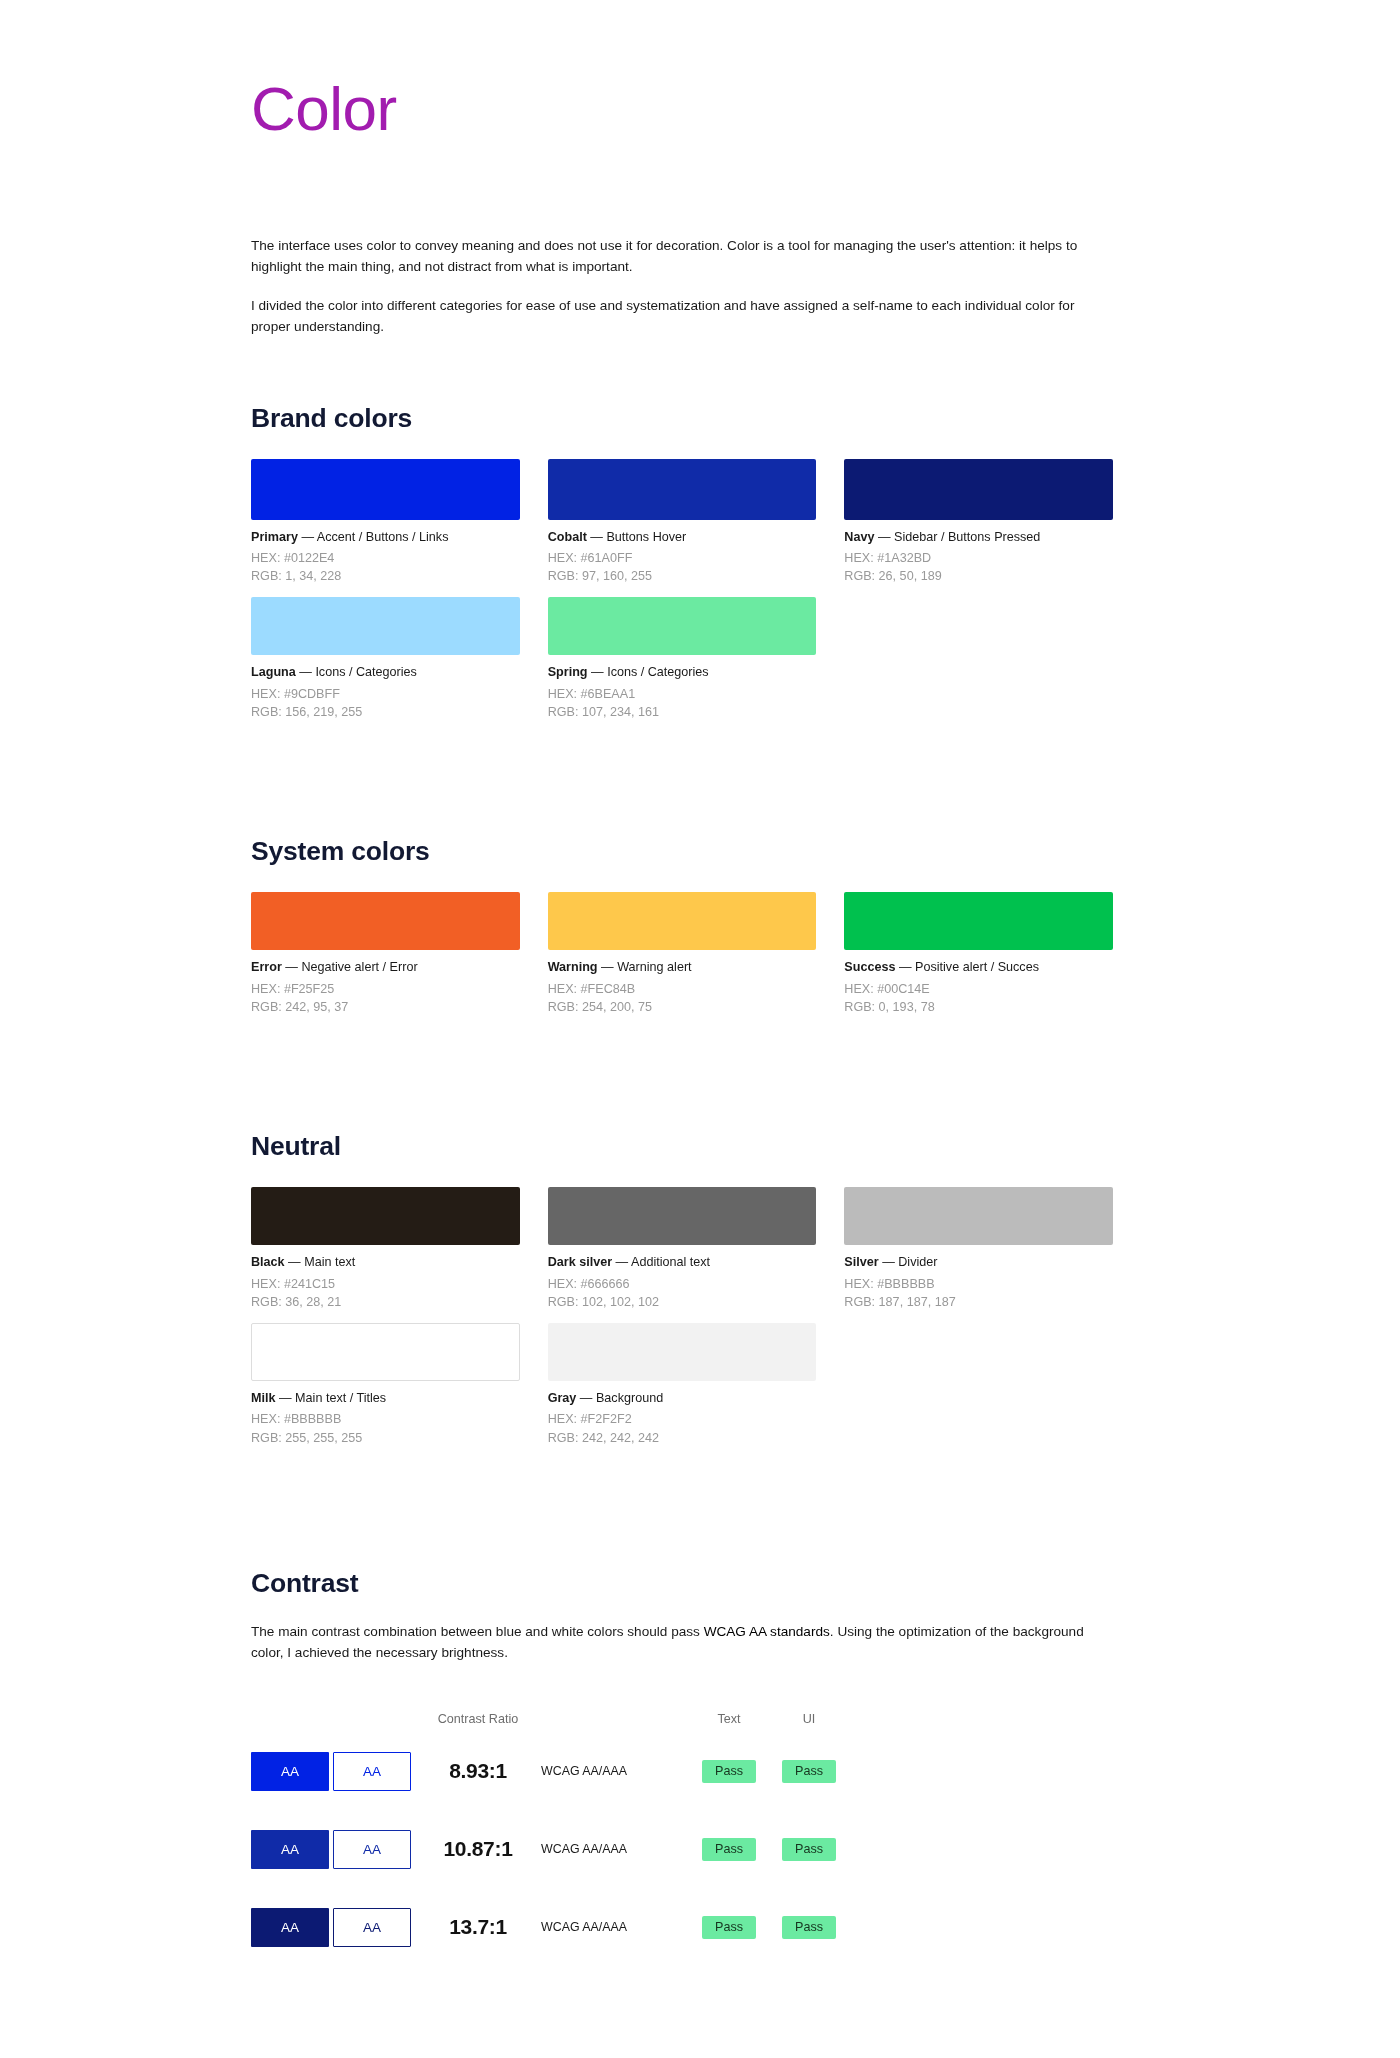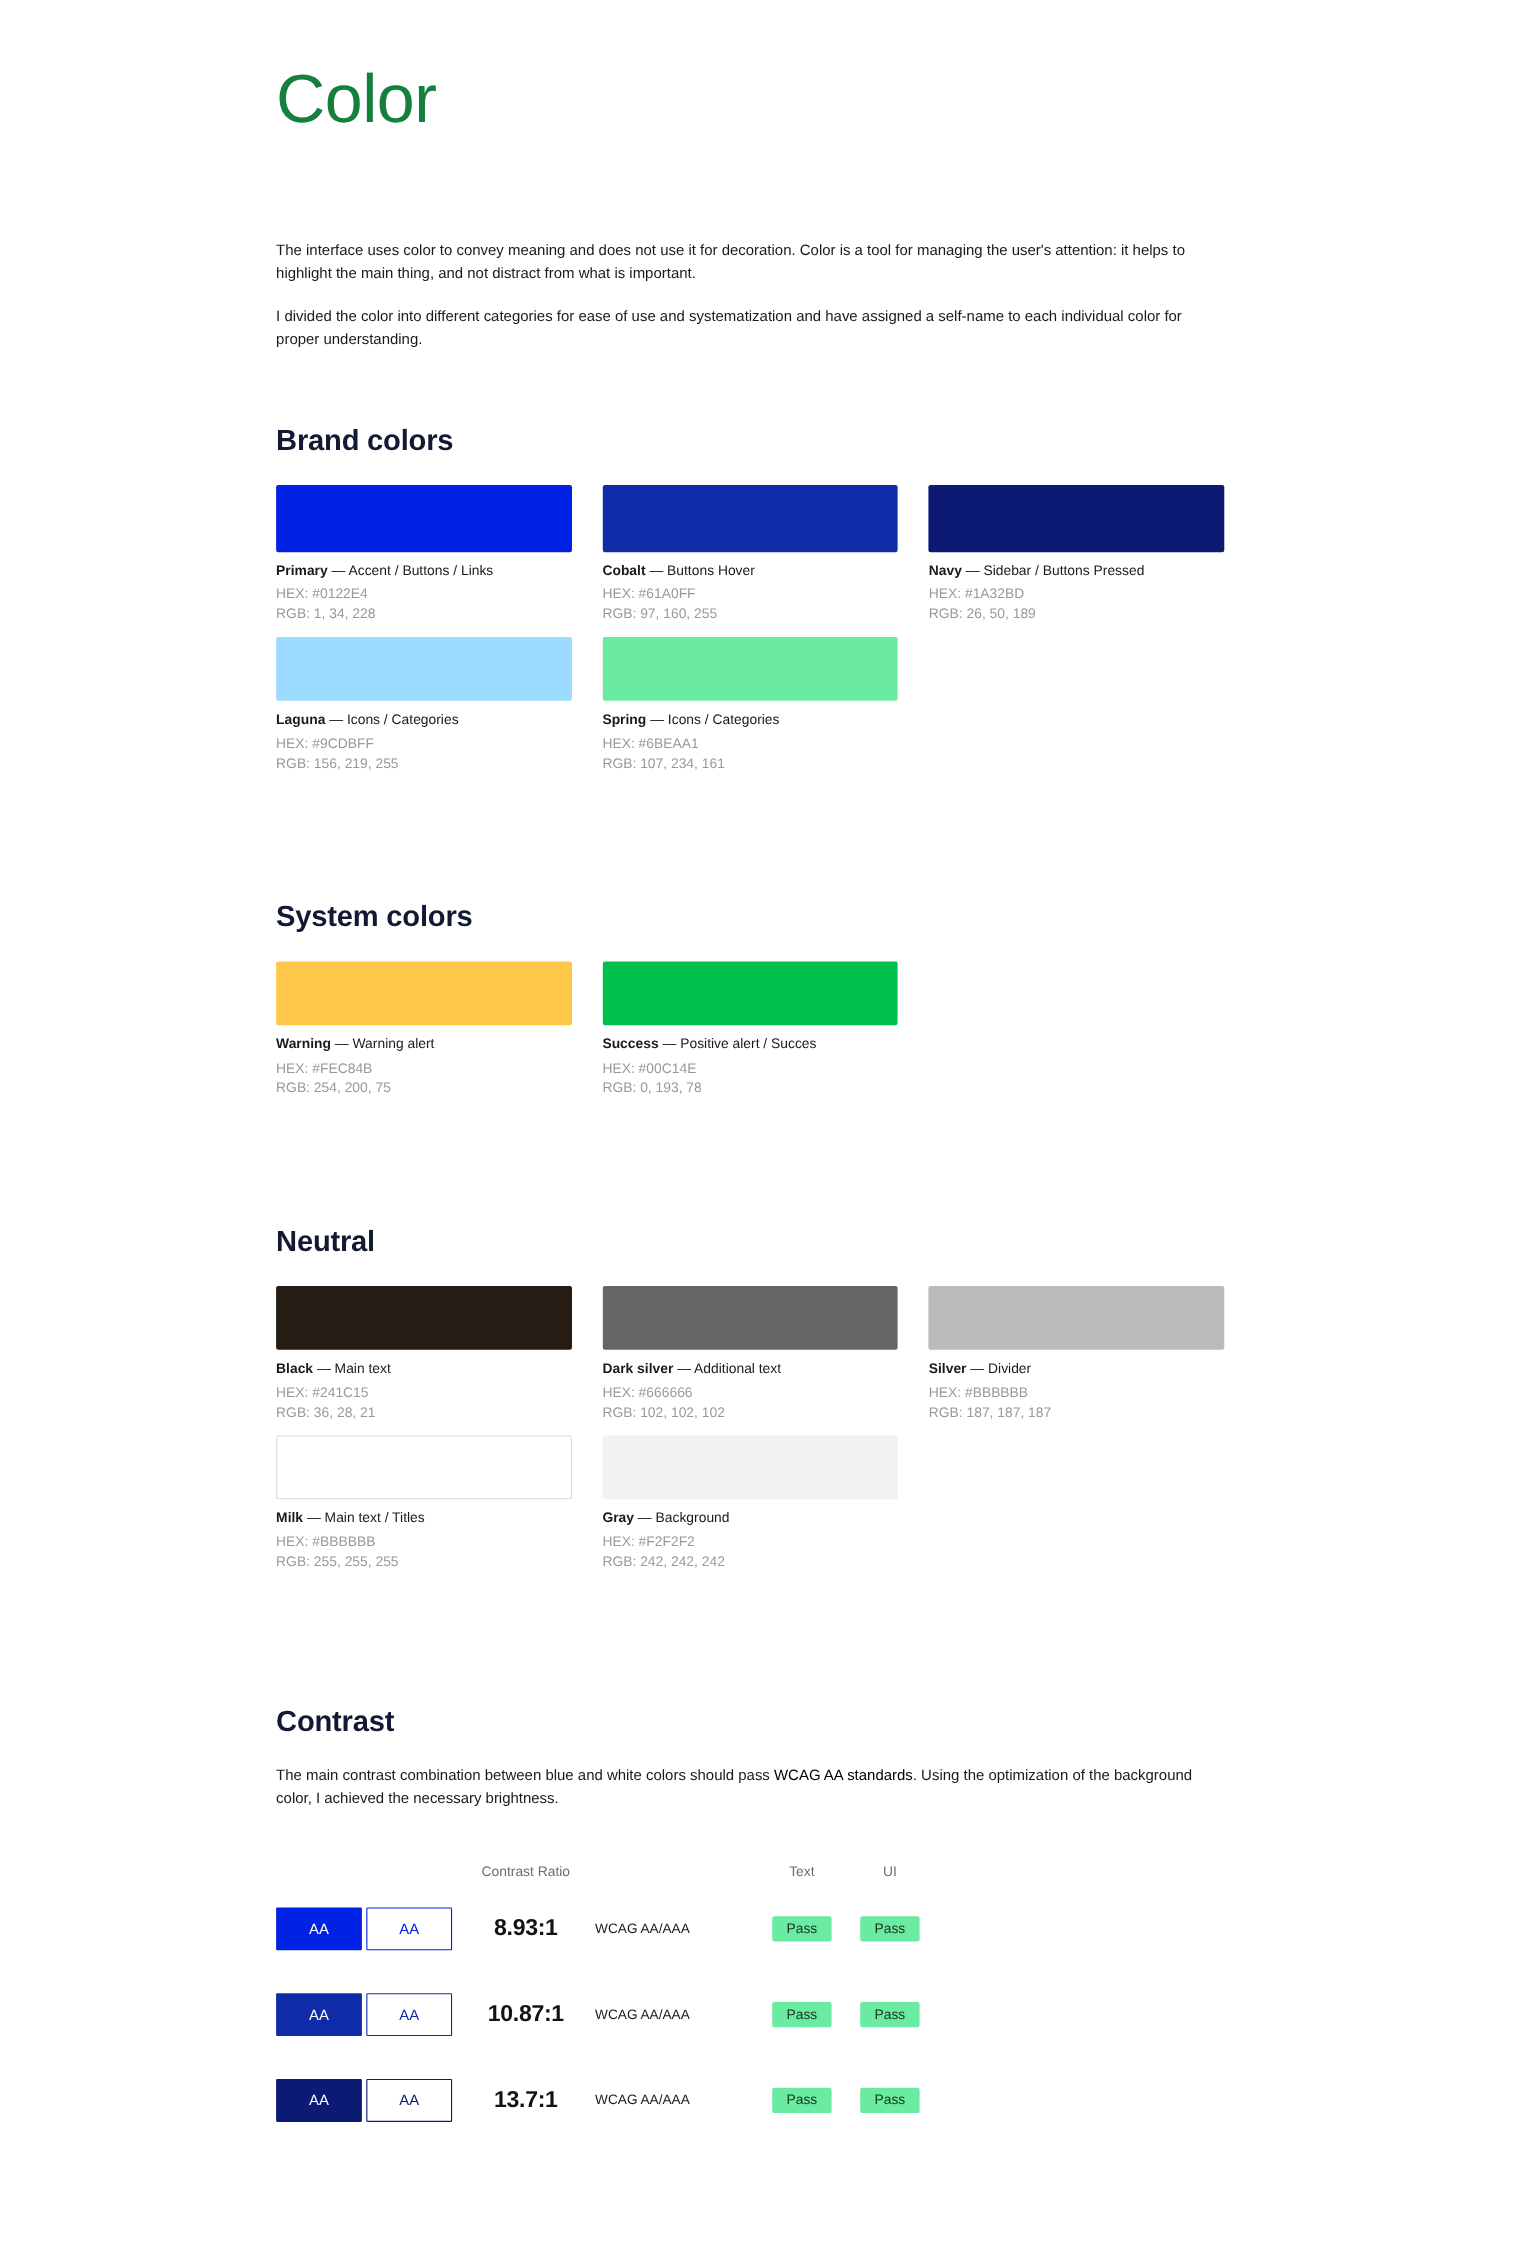--- a/index.html
+++ b/index.html
@@ -23,22 +23,22 @@
     margin-left: 251px;
     width: 862px;
   }
 
   
   .page-title {
     font-size: 62px;
     line-height: 1.0;
     font-weight: 400;
     letter-spacing: -0.5px;
-    color: #15803d;
-    padding-top: 60px;
+    color: #a21caf;
+    padding-top: 78px;
   }
 
   
   .intro {
     margin-top: 96px;
   }
   .intro p {
     font-size: 13.6px;
     line-height: 1.52;
     color: #1a1a1a;
@@ -263,20 +263,28 @@
         </div>
 
         <div class="swatch-cell empty"></div>
       </div>
     </div>
 
     <div class="section sec-system">
       <h2 class="section-title">System colors</h2>
 
       <div class="swatch-grid sys-grid">
+        <div class="swatch-cell">
+          <div class="swatch-chip sys" style="background: rgb(242, 95, 37);"></div>
+          <div class="swatch-meta">
+            <div class="swatch-name"><b>Error</b><span class="dash"> — </span><span class="usage">Negative alert / Error</span></div>
+            <div class="swatch-val">HEX: #F25F25</div>
+            <div class="swatch-val second">RGB: 242, 95, 37</div>
+          </div>
+        </div>
 
         <div class="swatch-cell">
           <div class="swatch-chip sys" style="background: rgb(254, 200, 75);"></div>
           <div class="swatch-meta">
             <div class="swatch-name"><b>Warning</b><span class="dash"> — </span><span class="usage">Warning alert</span></div>
             <div class="swatch-val">HEX: #FEC84B</div>
             <div class="swatch-val second">RGB: 254, 200, 75</div>
           </div>
         </div>
 

